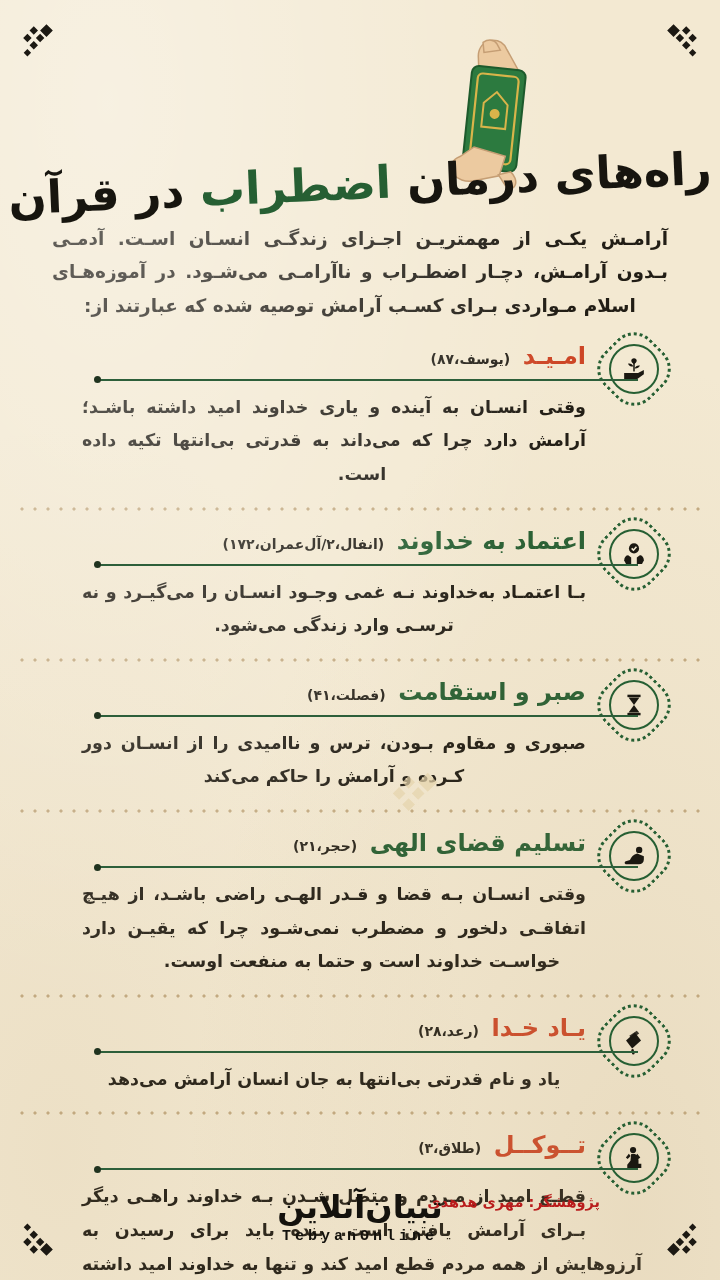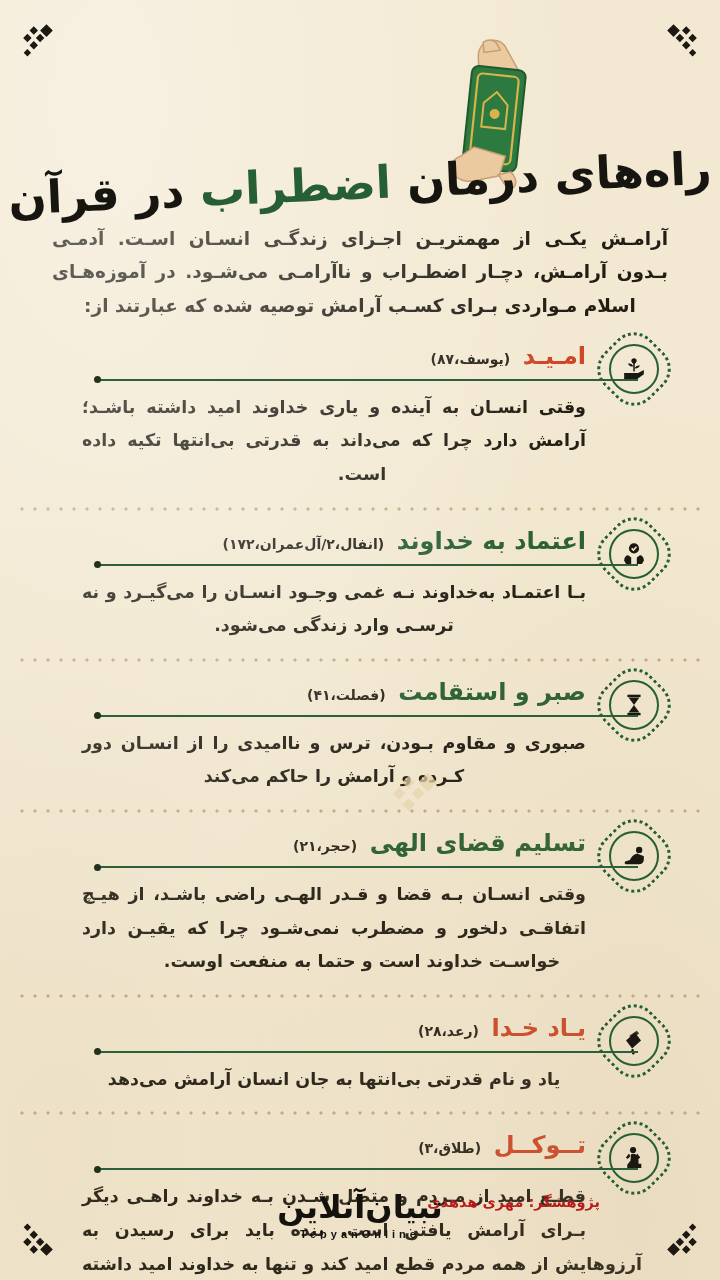--- a/index.html
+++ b/index.html
@@ -48,21 +48,21 @@
     text-align:justify;text-align-last:center}
   .dotted{clear:both;height:4px;margin:15px 16px 10px;
     background-image:radial-gradient(circle,#c3aa82 1.5px,transparent 1.8px);
     background-size:13px 4px;background-repeat:repeat-x;background-position:center}
   .watermark{position:absolute;top:768px;left:388px;width:54px;height:76px;color:#e6d4ac;opacity:.7;z-index:0}
   
   .footer{position:absolute;left:0;right:0;bottom:0;height:108px}
   .researcher{position:absolute;top:22px;right:120px;font-size:14.5px;font-weight:bold;color:#b91c1c}
   .logo{position:absolute;top:16px;left:50%;transform:translateX(-50%);text-align:center;color:#14120d}
   .logo-fa{font-size:32px;font-weight:bold;letter-spacing:-1px}
-  .logo-en{font-size:11px;font-weight:bold;letter-spacing:4px;direction:ltr;margin-top:2px;font-family:Liberation Sans, sans-serif}
+  .logo-en{font-size:15px;font-weight:bold;letter-spacing:4px;direction:ltr;margin-top:2px;font-family:Liberation Mono, monospace}
 </style>
 </head>
 <body>
 
 <div class="page">
 
   <div class="corner c-tl">
     <svg viewBox="0 0 34 34">
         <path fill="currentColor" d="M25 3l6 6-6 6-6-6z M13 5l4 4-4 4-4-4z M19 12l4 4-4 4-4-4z M7 12l4 4-4 4-4-4z M13 19l4 4-4 4-4-4z M7 26.5l3.5 3.5-3.5 3.5-3.5-3.5z"></path>
       </svg>

